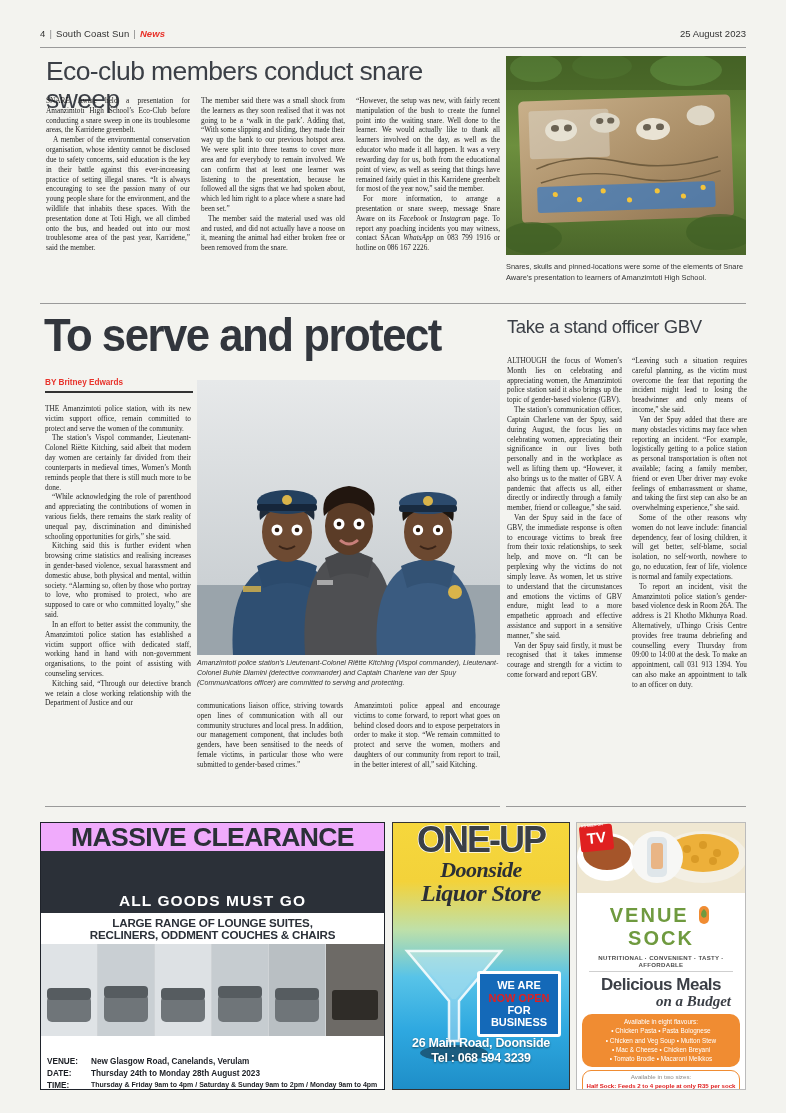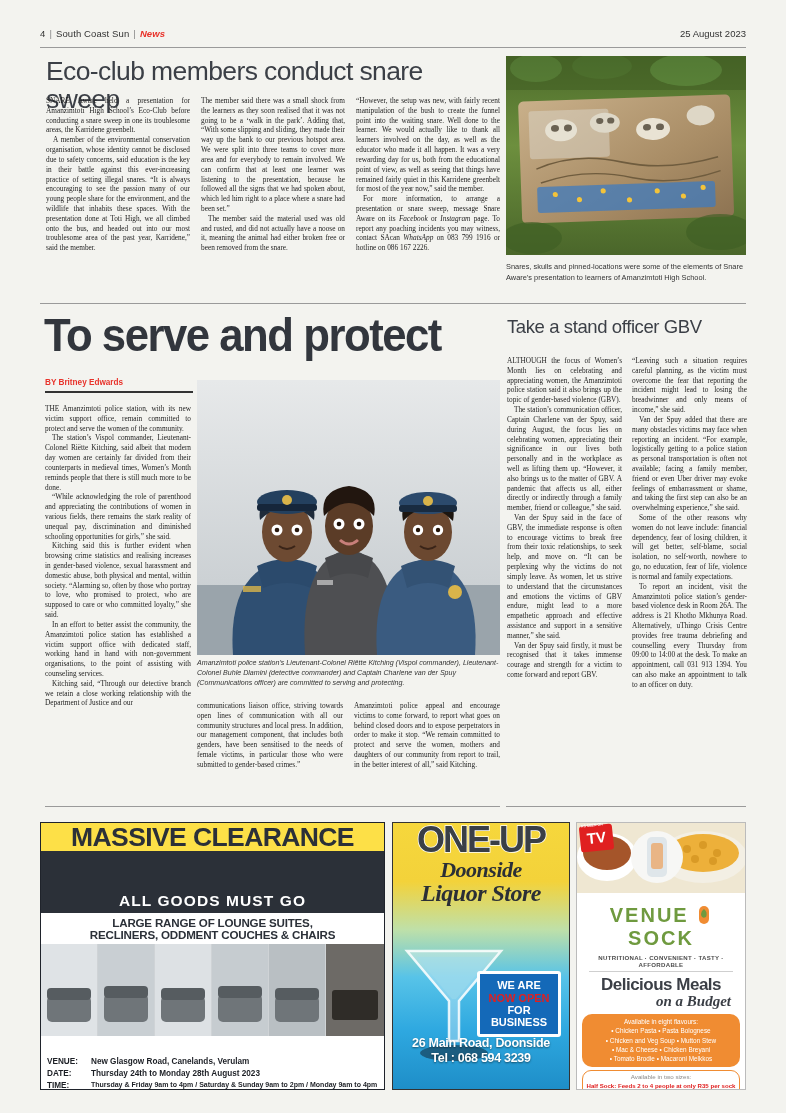--- a/index.html
+++ b/index.html
@@ -86,21 +86,21 @@
   }
   .gbv-cols { position:absolute; left:507px; top:348px; width:240px; display:flex; gap:10px;margin-top:8px; }
   .gbv-cols .col { width:115px; }
   .gbv-rule { position:absolute; left:506px; top:806px; width:240px; height:1px; background:#9a9a9a; }
 
   
   .ad { position:absolute; overflow:hidden; }
 
   
   .ad-clear { left:40px; top:822px; width:345px; height:268px; background:#fff; border:1px solid #1f232b; }
-  .ad-clear .band-top { background:#fde047; padding:1px 0 0; text-align:center; }
+  .ad-clear .band-top { background:#f0abfc; padding:1px 0 0; text-align:center; }
   .ad-clear .t1 {
     font-family:"Liberation Sans", sans-serif; font-weight:bold; font-size:26px; color:#2b3038;
     letter-spacing:-0.6px; line-height:1.05; transform:scaleX(1.02);
   }
   .ad-clear .darkband { background:#2b3038; padding:2px 0 3px; }
   .ad-clear .t2 { font-family:"Liberation Sans", sans-serif; font-weight:bold; font-size:15.5px; color:#fff;
     letter-spacing:0.6px; text-align:center; line-height:1.08; }
   .ad-clear .t3 { font-family:"Liberation Sans", sans-serif; font-weight:bold; font-size:15.5px; color:#fff;
     letter-spacing:1.1px; text-align:center; line-height:1.08;margin-top:40px; }
   .ad-clear .t4 { font-family:"Liberation Sans", sans-serif; font-weight:bold; font-size:11.6px; color:#2b3038;

